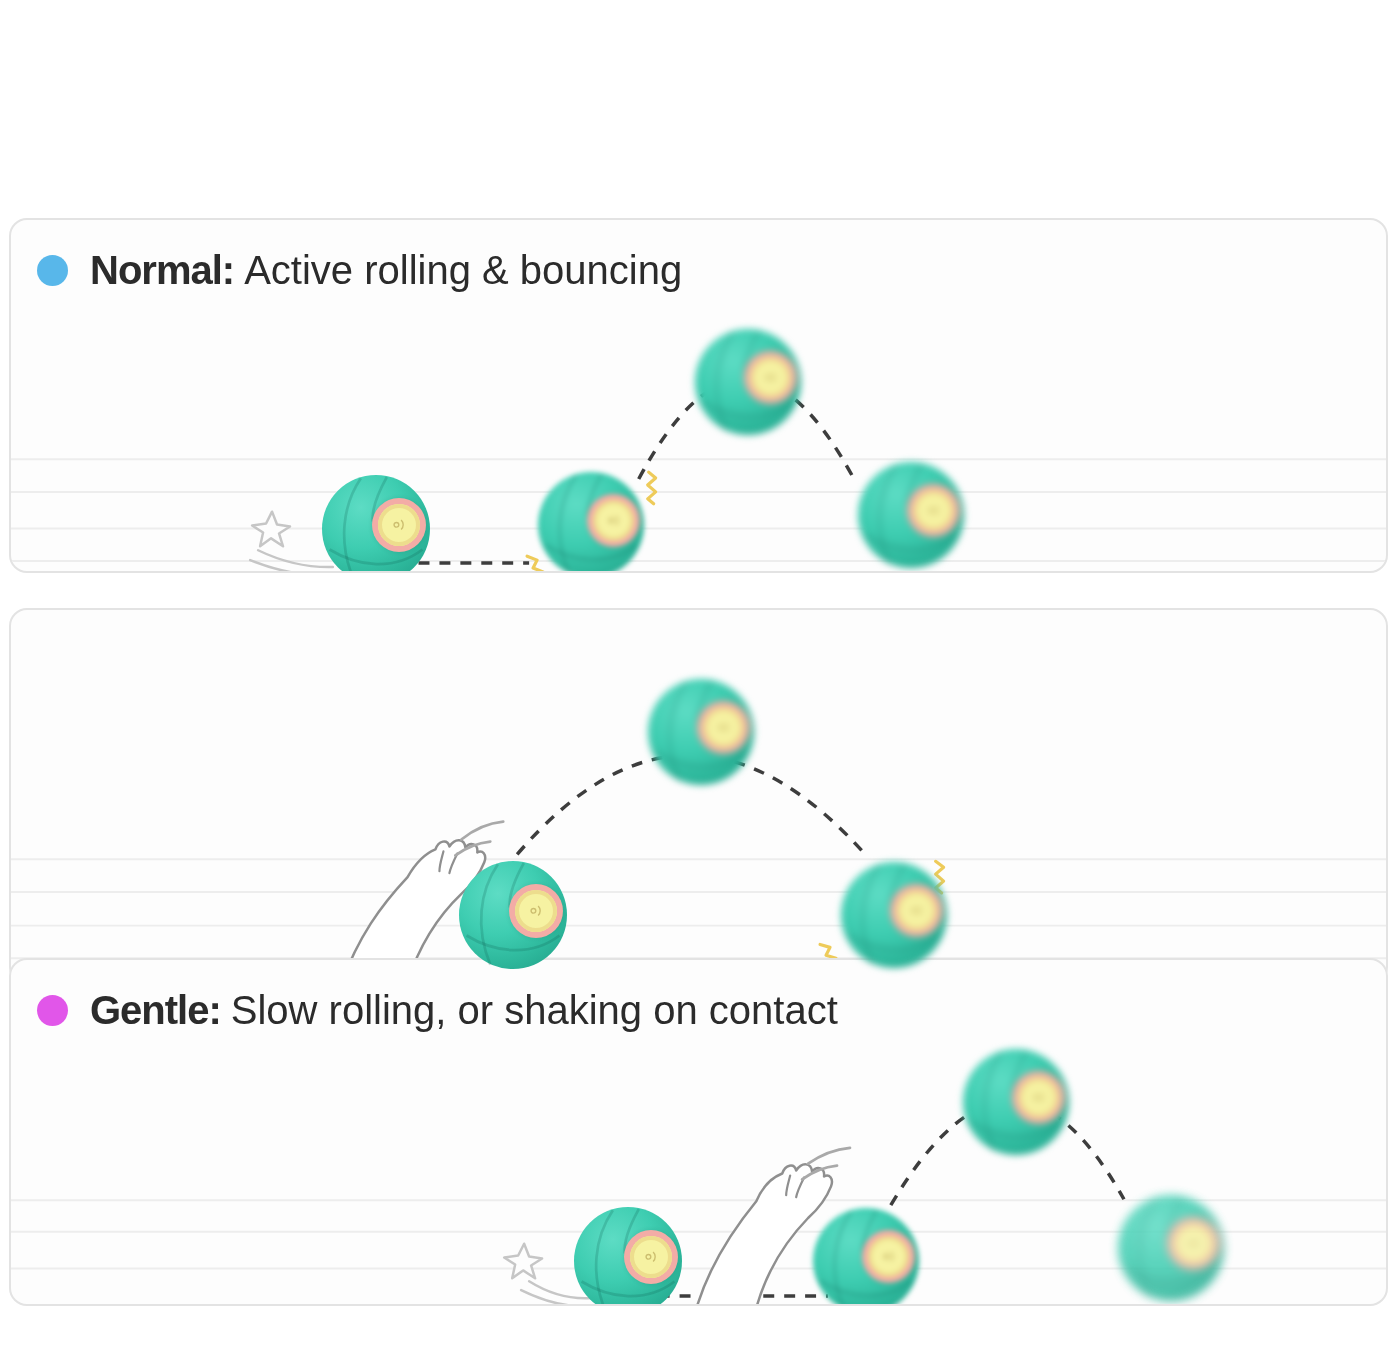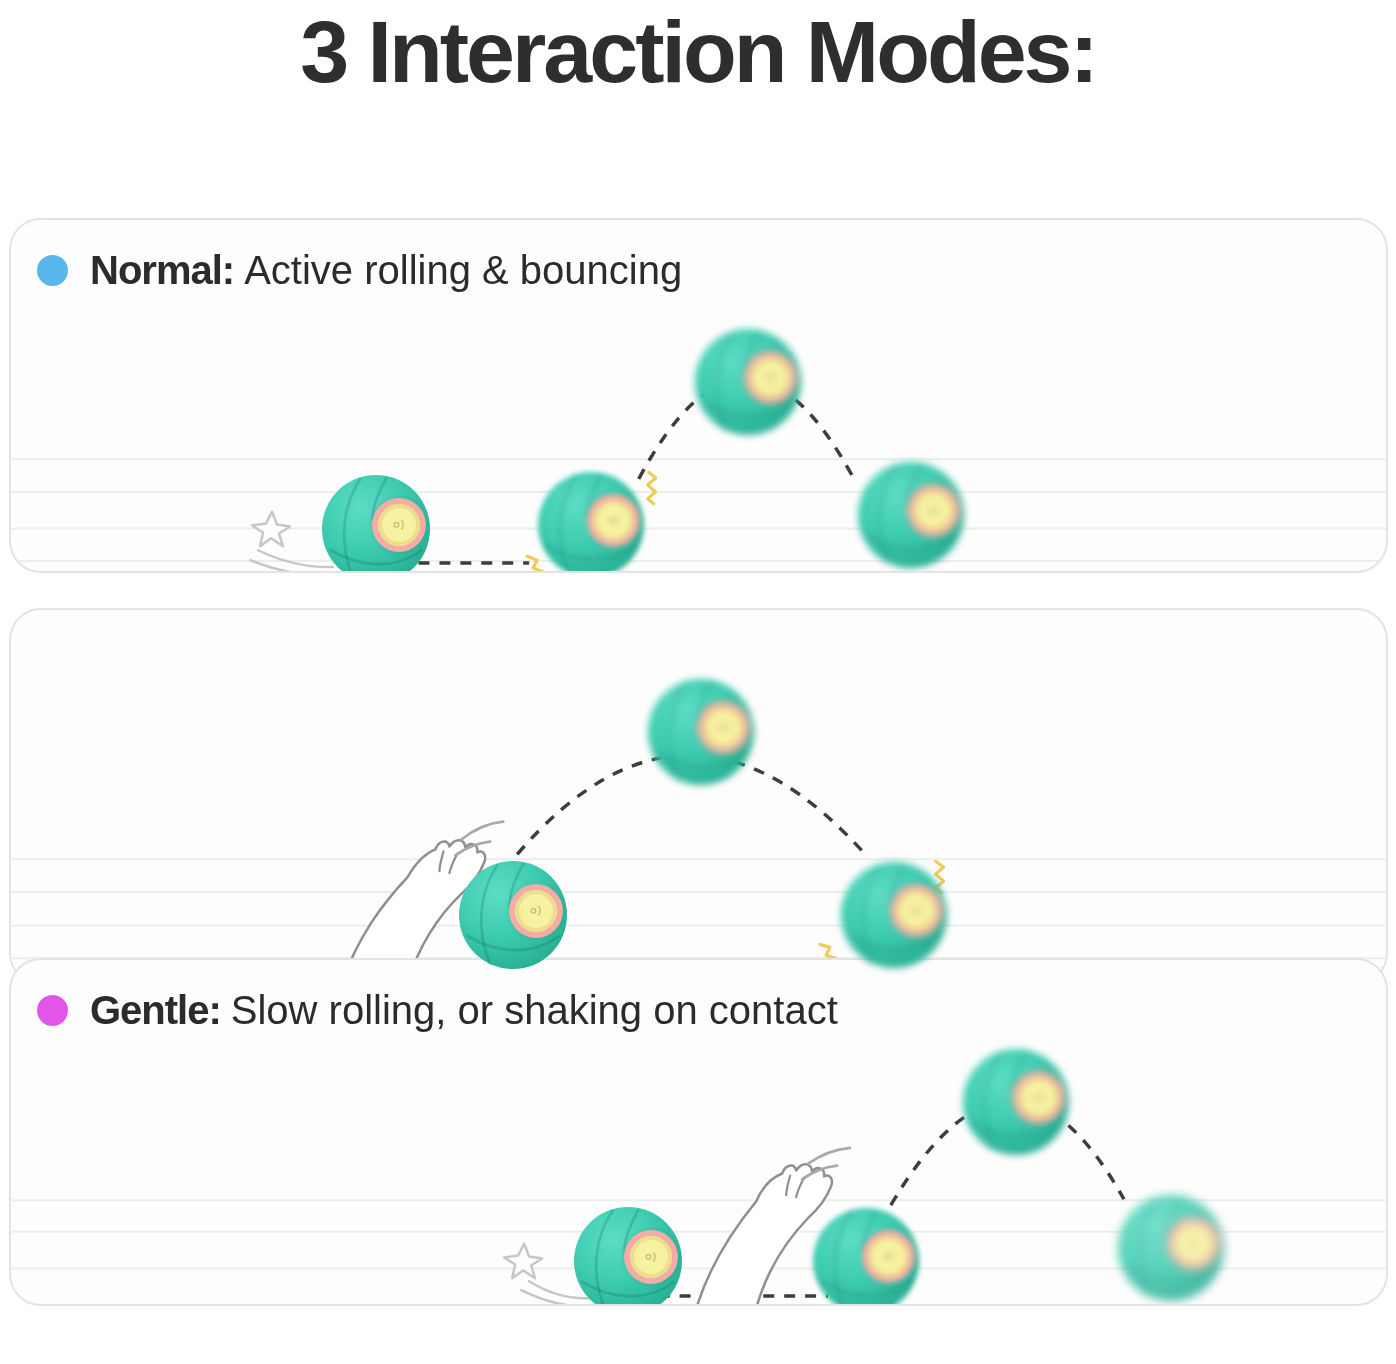--- a/index.html
+++ b/index.html
@@ -3,21 +3,21 @@
 <meta charset="utf-8">
 <style>
   html,body{margin:0;padding:0;background:#ffffff;width:1396px;height:1364px;overflow:hidden;
     font-family:"Liberation Sans", sans-serif;}
   .canvas{position:relative;width:1396px;height:1364px;background:#fff;}
 
   h1.title{margin:0;text-align:center;font-size:88px;line-height:104px;font-weight:bold;
     letter-spacing:-3px;color:#2e2e2e;}
 
   .panel{position:absolute;left:9px;width:1379px;background:#fdfdfd;border:2px solid #e3e3e3;
-    border-radius:32px;overflow:hidden;box-sizing:border-box;}
+    border-radius:18px;overflow:hidden;box-sizing:border-box;}
   .panel-1{top:218px;height:355px;}
   .panel-2{top:608px;height:377px;}
   .panel-3{top:958px;height:348px;}
 
   .scene{position:absolute;inset:0;width:100%;height:100%;}
 
   .header{position:absolute;top:28px;left:26px;display:flex;align-items:center;gap:22px;z-index:5;}
   .dot{width:31px;height:31px;border-radius:50%;flex:0 0 auto;}
   .header .text{font-size:40px;color:#2b2b2b;white-space:nowrap;}
   .header .text b{font-weight:bold;letter-spacing:-1px;margin-right:10px;}
@@ -43,21 +43,20 @@
   .paw{fill:#ffffff;stroke:#8f8f8f;stroke-width:2.5;stroke-linejoin:round;}
   .pawline{fill:none;stroke:#8f8f8f;stroke-width:2.2;stroke-linecap:round;}
   .motion{fill:none;stroke:#a9a9a9;stroke-width:2.8;stroke-linecap:round;}
   .squiggle{fill:none;stroke:#eecb5a;stroke-width:3.2;stroke-linejoin:round;stroke-linecap:round;}
 </style>
 </head>
 <body>
 
 <div class="canvas">
 
-  <h1 class="title">3 Interaction Modes:</h1>
 
   <section class="panel panel-1">
     <svg class="scene" viewBox="0 0 1380 355" preserveAspectRatio="none">
       <g>
         <line class="floor" x1="0" y1="242" x2="1380" y2="242"></line>
         <line class="floor" x1="0" y1="275" x2="1380" y2="275"></line>
         <line class="floor" x1="0" y1="312" x2="1380" y2="312"></line>
         <line class="floor" x1="0" y1="345" x2="1380" y2="345"></line>
       </g>
       <g>

